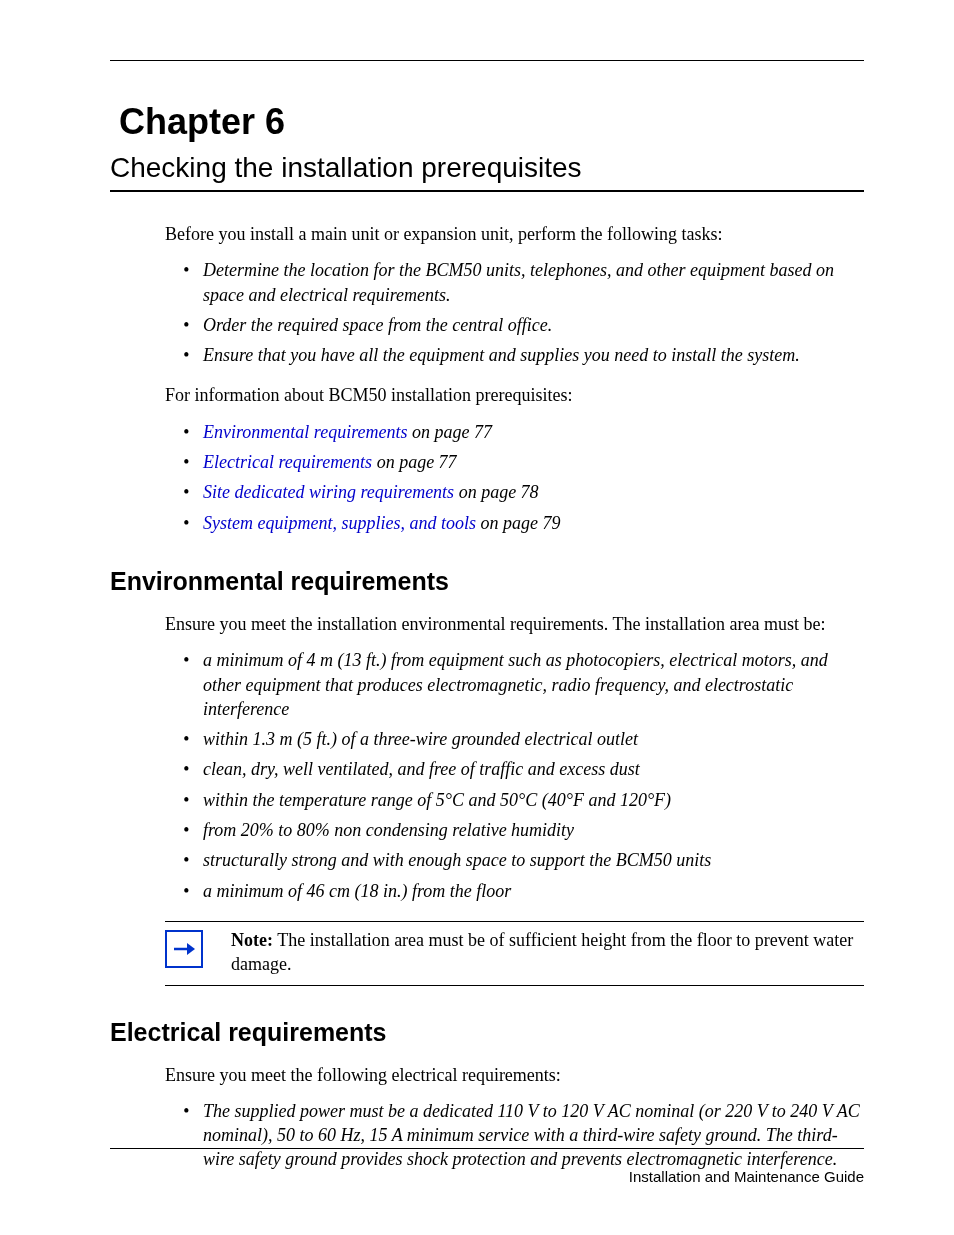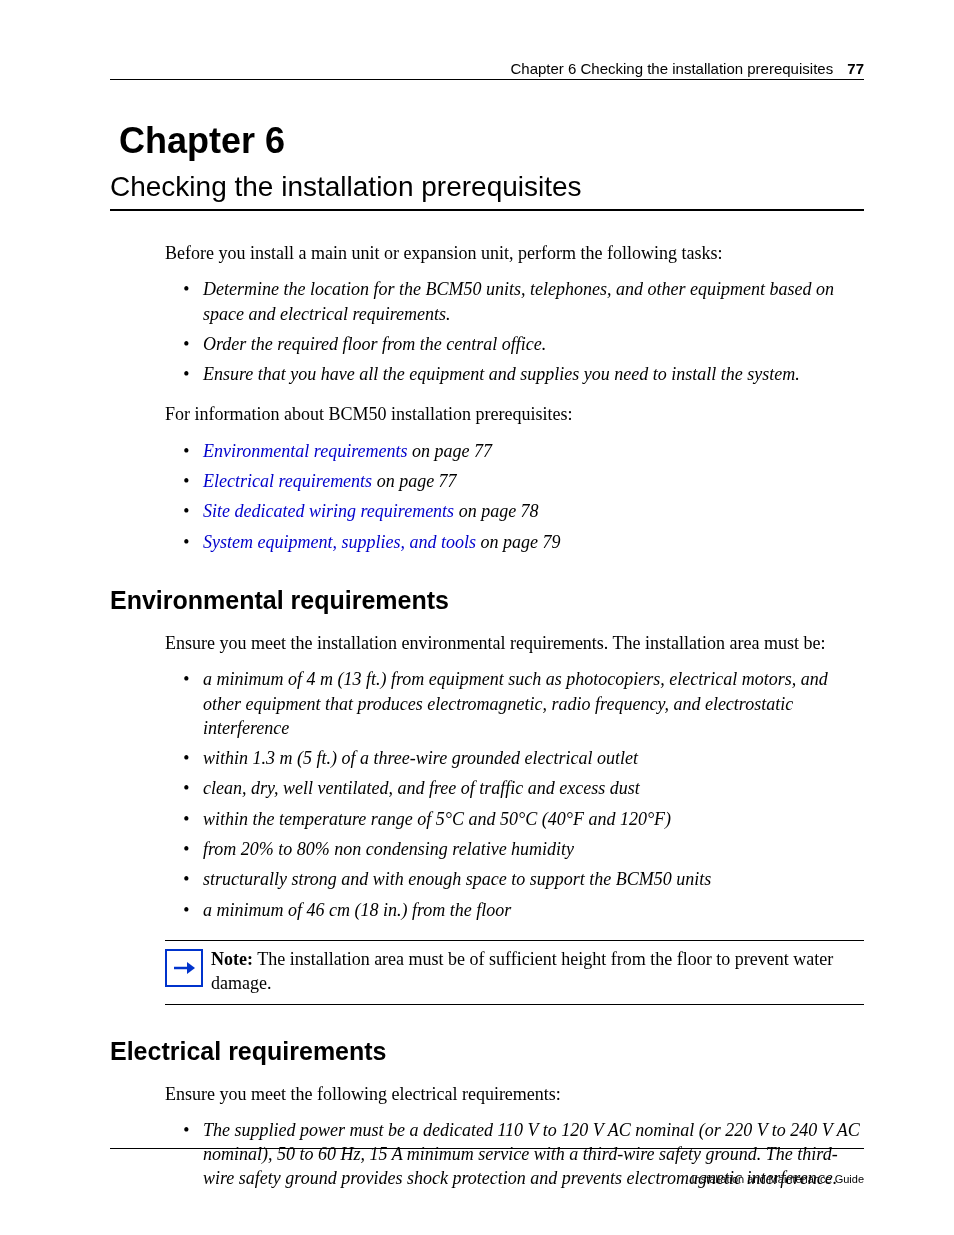--- a/index.html
+++ b/index.html
@@ -82,21 +82,21 @@
     font-size: 25px;
     margin: 32px 0 10px 0;
   }
   .note-box {
     margin: 18px 0 0 55px;
     border-top: 1.5px solid #000;
     border-bottom: 1.5px solid #000;
     padding: 6px 0 8px 0;
     display: flex;
     align-items: flex-start;
-    gap: 8px;
+    gap: 28px;
     justify-content: space-between;
   }
   .note-icon {
     width: 34px;
     height: 34px;
     border: 2px solid #0033cc;
     display: flex;
     align-items: center;
     justify-content: center;
     color: #0033cc;
@@ -115,45 +115,41 @@
     right: 90px;
     bottom: 78px;
     border: none;
     border-top: 1.5px solid #000;
   }
   .footer-text {
     position: absolute;
     right: 90px;
     bottom: 50px;
     font-family: Arial, Helvetica, sans-serif;
-    font-size: 11px;
+    font-size: 15px;
   }
 </style>
 </head>
 <body>
 
 <div class="page">
 
-  <div class="running-header">
-    <span>Chapter 6  Checking the installation prerequisites</span>
-    <span class="pagenum">77</span>
-  </div>
   <hr class="hr-thin">
 
   <div class="chapter-block">
     <h1 class="chapter-num">Chapter 6</h1>
     <h2 class="chapter-title">Checking the installation prerequisites</h2>
     <hr class="hr-after-title">
   </div>
 
   <div class="body-text">
     <p>Before you install a main unit or expansion unit, perform the following tasks:</p>
     <ul class="bullets">
       <li>Determine the location for the BCM50 units, telephones, and other equipment based on space and electrical requirements.</li>
-      <li>Order the required floor from the central office.</li>
+      <li>Order the required space from the central office.</li>
       <li>Ensure that you have all the equipment and supplies you need to install the system.</li>
     </ul>
     <p>For information about BCM50 installation prerequisites:</p>
     <ul class="bullets">
       <li>
         <span class="link">Environmental requirements</span><span> on page 77</span>
       </li>
       <li>
         <span class="link">Electrical requirements</span><span> on page 77</span>
       </li>

